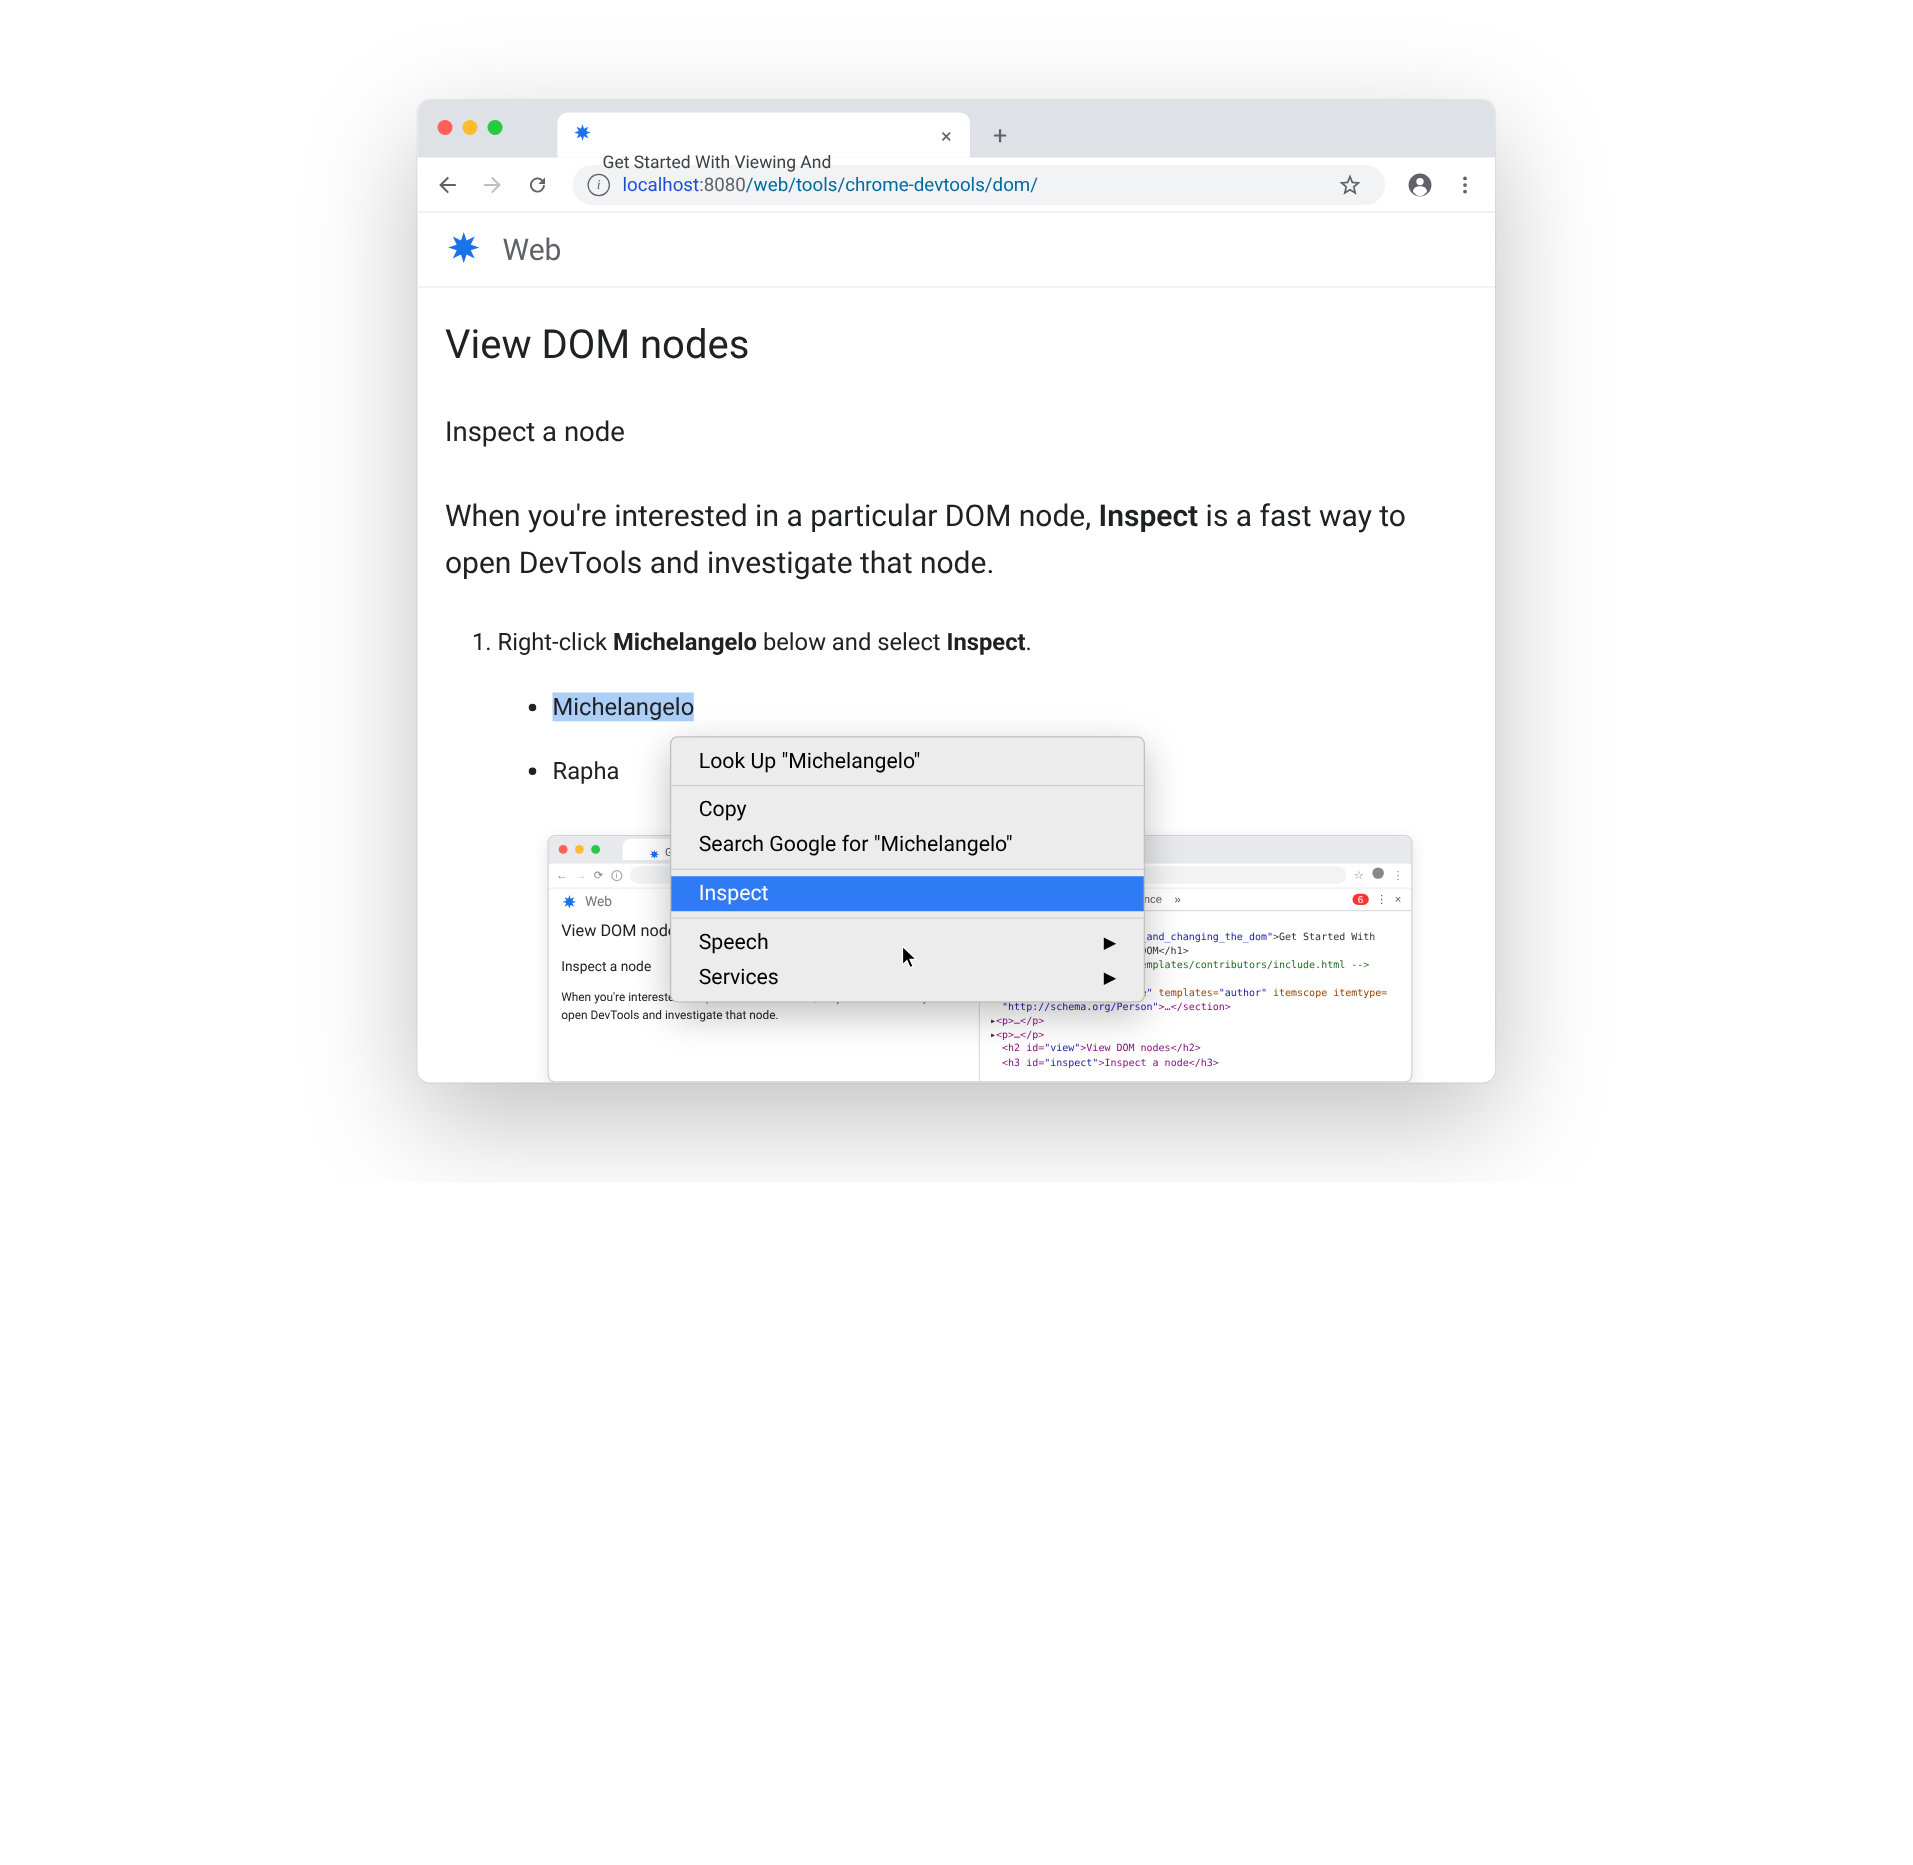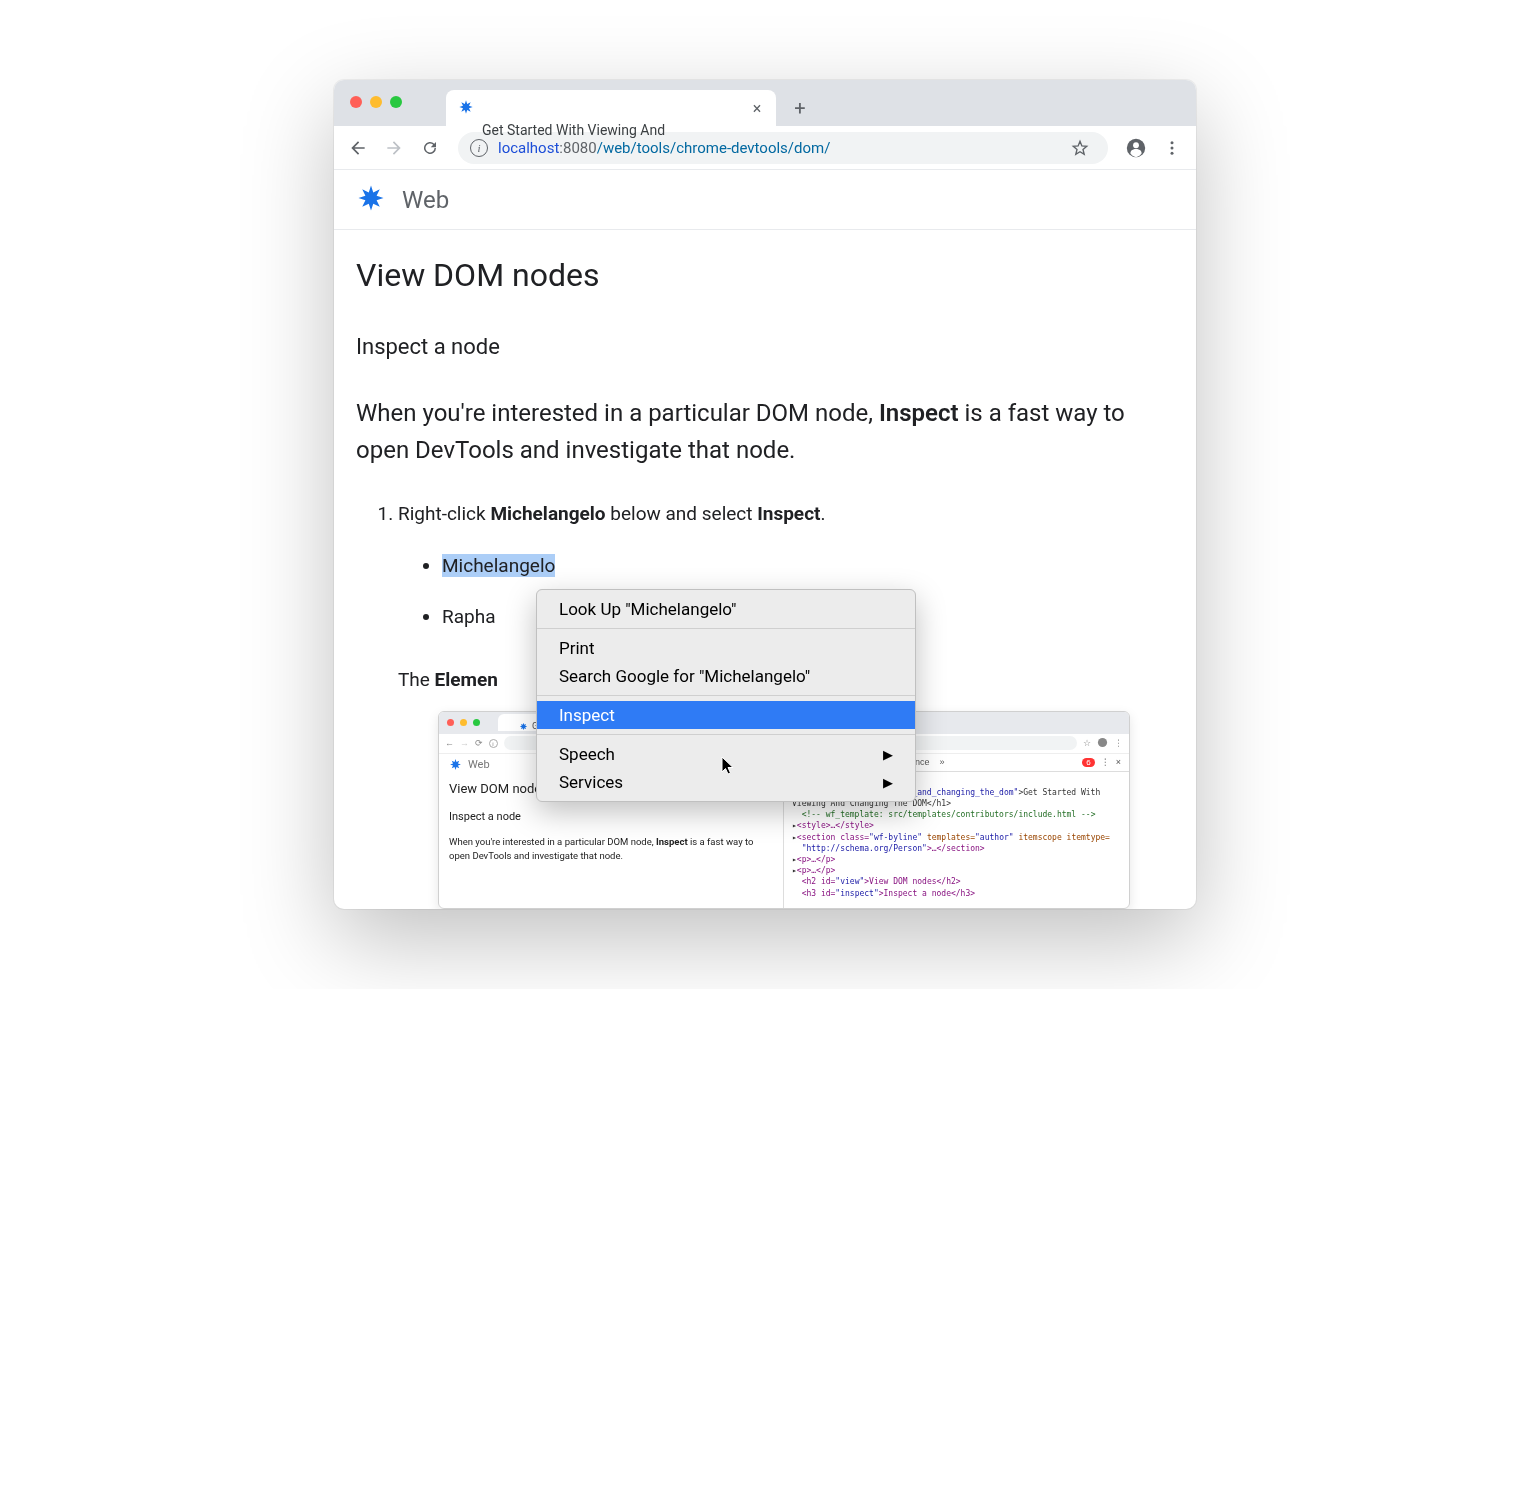--- a/index.html
+++ b/index.html
@@ -389,23 +389,20 @@
     </p>
     <ol class="ol">
       <li>
         <span>Right-click </span><b>Michelangelo</b><span> below and select </span><b>Inspect</b><span>.</span>
         <ul class="ul">
           <li><span class="selected-text">Michelangelo</span></li>
           <li>Rapha</li>
         </ul>
       </li>
     </ol>
-    <p class="trailing">
-      <span>The </span><b>Elemen</b>
-    </p>
 
     <div class="nested">
       <div class="n-tabbar">
         <div class="n-tl" style="background:#ff5f57"></div>
         <div class="n-tl" style="background:#febc2e"></div>
         <div class="n-tl" style="background:#28c840"></div>
         <div class="n-tab">
           <svg width="9" height="9" viewBox="0 0 24 24">
               <path fill="#1a73e8" d="M12 2l1.8 5.5L19 5l-2.5 5.2L22 12l-5.5 1.8L19 19l-5.2-2.5L12 22l-1.8-5.5L5 19l2.5-5.2L2 12l5.5-1.8L5 5l5.2 2.5z"></path>
             </svg>
@@ -466,21 +463,21 @@
             <div>&nbsp;&nbsp;<span class="tag">&lt;h3 id=</span><span class="val">"inspect"</span><span class="tag">&gt;Inspect a node&lt;/h3&gt;</span></div>
           </div>
         </div>
       </div>
     </div>
   </div>
 
   <div class="context-menu">
     <div class="ctx-item">Look Up "Michelangelo"</div>
     <div class="ctx-sep"></div>
-    <div class="ctx-item">Print</div>
+    <div class="ctx-item">Copy</div>
     <div class="ctx-item">Search Google for "Michelangelo"</div>
     <div class="ctx-sep"></div>
     <div class="ctx-item highlight">Inspect</div>
     <div class="ctx-sep"></div>
     <div class="ctx-item sub">
       <span>Speech</span>
       <span class="arrow">▶</span>
     </div>
     <div class="ctx-item sub">
       <span>Services</span>

